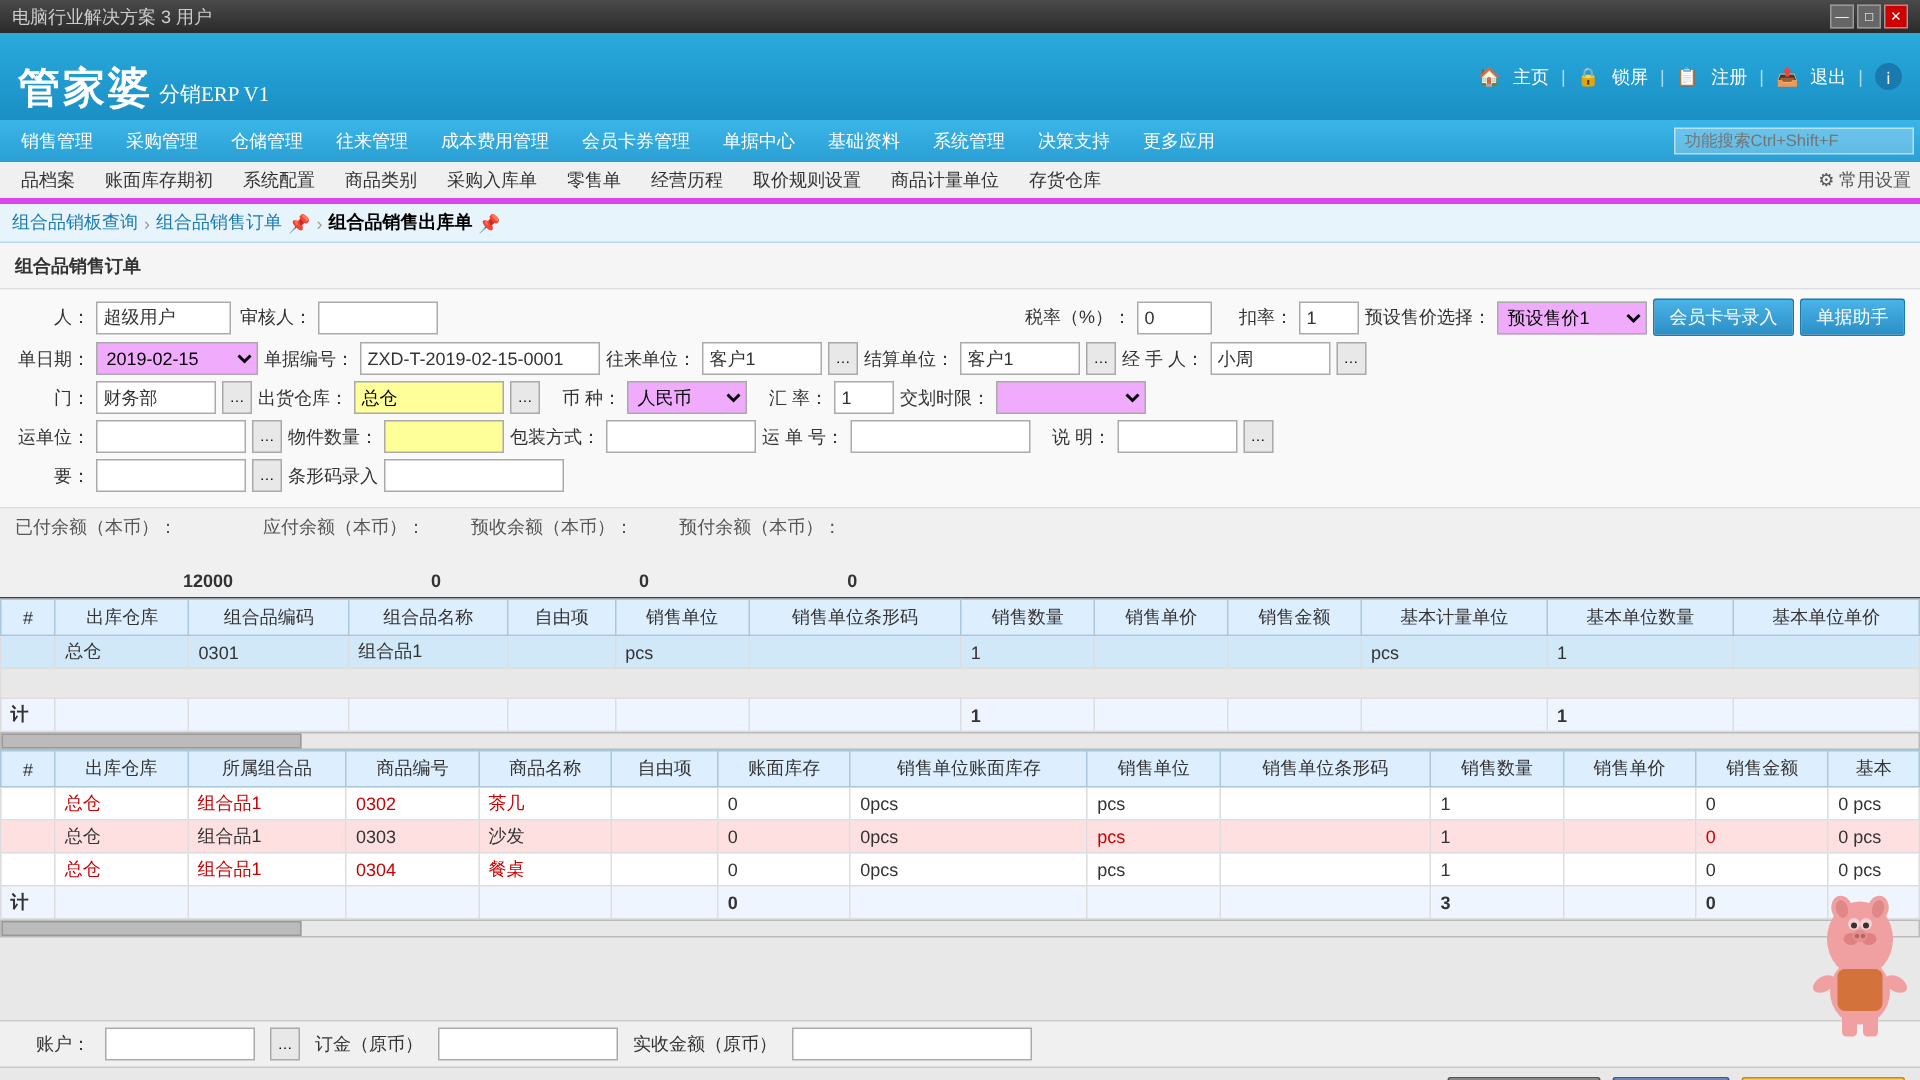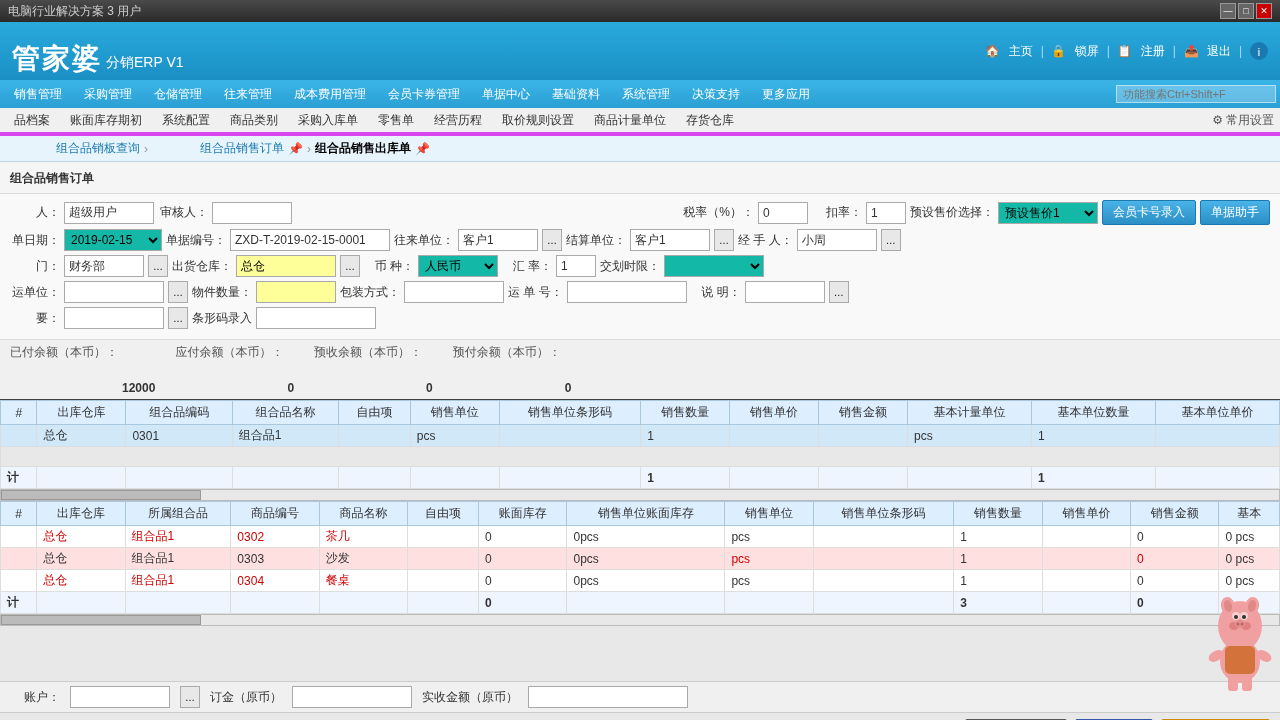--- a/index.html
+++ b/index.html
@@ -41,20 +41,21 @@
       font-size: 28px;
       color: #fff;
       font-weight: bold;
       letter-spacing: 2px;
     }
     .logo-sub {
       font-size: 14px;
       color: #fff;
       margin-left: 4px;
       margin-top: 8px;
+      font-family: Liberation Serif, serif;
     }
     .header-right {
       margin-left: auto;
       display: flex;
       align-items: center;
       gap: 8px;
       color: #fff;
       font-size: 13px;
     }
     .header-right span { cursor: pointer; }
@@ -115,21 +116,21 @@
       background: #e8f4fb;
       border-bottom: 1px solid #b8d8ea;
       height: 26px;
       display: flex;
       align-items: center;
       padding: 0 8px;
       gap: 4px;
       font-size: 12px;
       color: #333;
     }
-    .breadcrumb-item { cursor: pointer; color: #1a7ab0; margin-left: 48px; }
+    .breadcrumb-item { cursor: pointer; color: #1a7ab0; }
     .breadcrumb-sep { color: #999; }
     .breadcrumb-active { color: #000000; font-weight: bold; }
 
     
     .page-title-bar {
       background: #f5f5f5;
       padding: 6px 10px;
       font-size: 16px;
       font-weight: bold;
       color: #333;
@@ -165,21 +166,21 @@
     }
     .form-input-yellow {
       border: 1px solid #aaa;
       background: #ffff99;
       height: 22px;
       padding: 0 4px;
       font-size: 12px;
     }
     .form-select {
       border: 1px solid #aaa;
-      background: #14b8a6;
+      background: #f0abfc;
       height: 22px;
       padding: 0 2px;
       font-size: 12px;
     }
     .ellipsis-btn {
       border: 1px solid #aaa;
       background: #e8e8e8;
       height: 22px;
       width: 20px;
       cursor: pointer;
@@ -414,21 +415,21 @@
       <span class="form-label">预设售价选择：</span>
       <select class="form-select" style="width:100px;">
         <option>预设售价1</option>
       </select>
       <button class="btn-blue">会员卡号录入</button>
       <button class="btn-blue">单据助手</button>
     </div>
 
     <div class="form-row">
       <span class="form-label">单日期：</span>
-      <select class="form-select" style="width:98px;">
+      <select class="form-select" style="width:108px;">
         <option>2019-02-15</option>
       </select>
       <span class="form-label">单据编号：</span>
       <input class="form-input" style="width: 160px;" value="ZXD-T-2019-02-15-0001">
       <span class="form-label">往来单位：</span>
       <input class="form-input" style="width: 80px;" value="客户1">
       <button class="ellipsis-btn">…</button>
       <span class="form-label">结算单位：</span>
       <input class="form-input" style="width: 80px;" value="客户1">
       <button class="ellipsis-btn">…</button>

